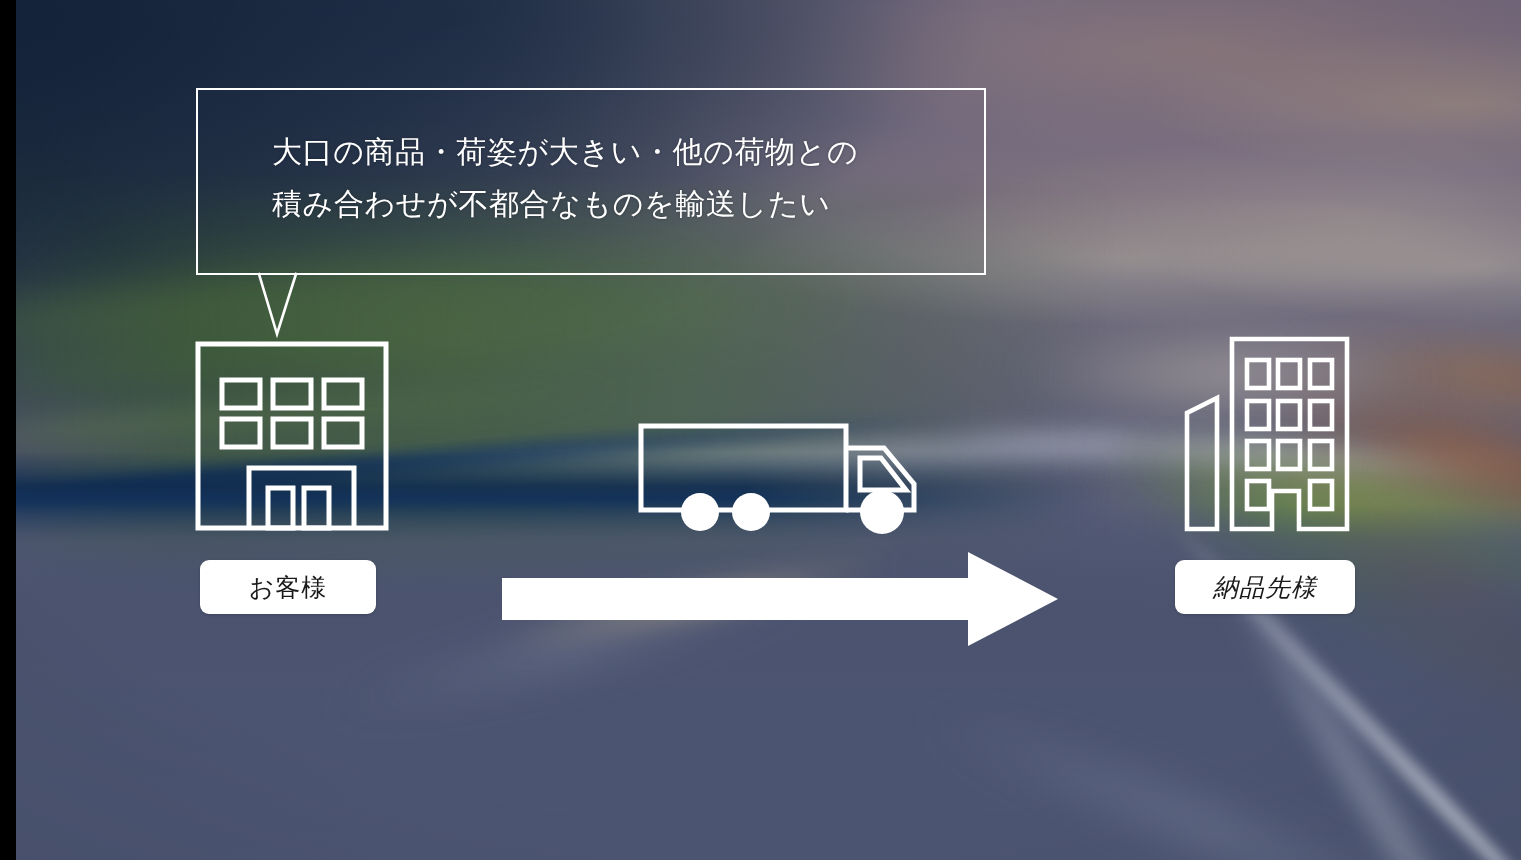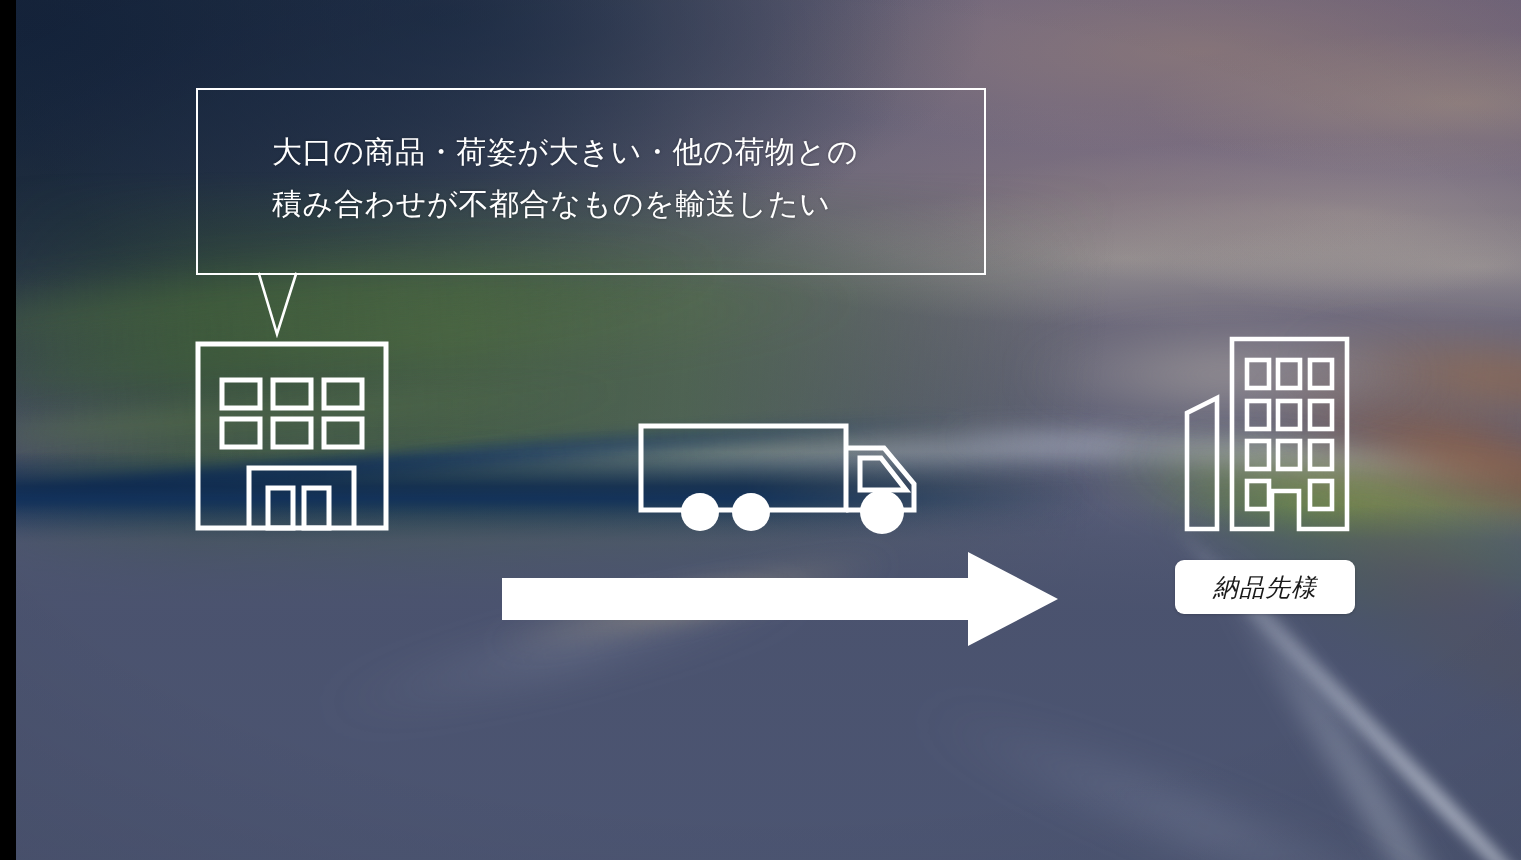--- a/index.html
+++ b/index.html
@@ -354,18 +354,21 @@
 
       <rect x="63" y="145" width="22" height="28"></rect>
       <rect x="126" y="145" width="22" height="28"></rect>
     </g>
   </svg>
 
   <svg id="flow-arrow" viewBox="0 0 556 98">
     <polygon points="0,28 466,28 466,2 556,49 466,96 466,70 0,70" fill="#ffffff"></polygon>
   </svg>
 
+  <div class="label-pill" id="label-origin">
+    <span>お客様</span>
+  </div>
 
   <div class="label-pill" id="label-destination">
     <span>納品先様</span>
   </div>
 
 </div>
 
 </body></html>

